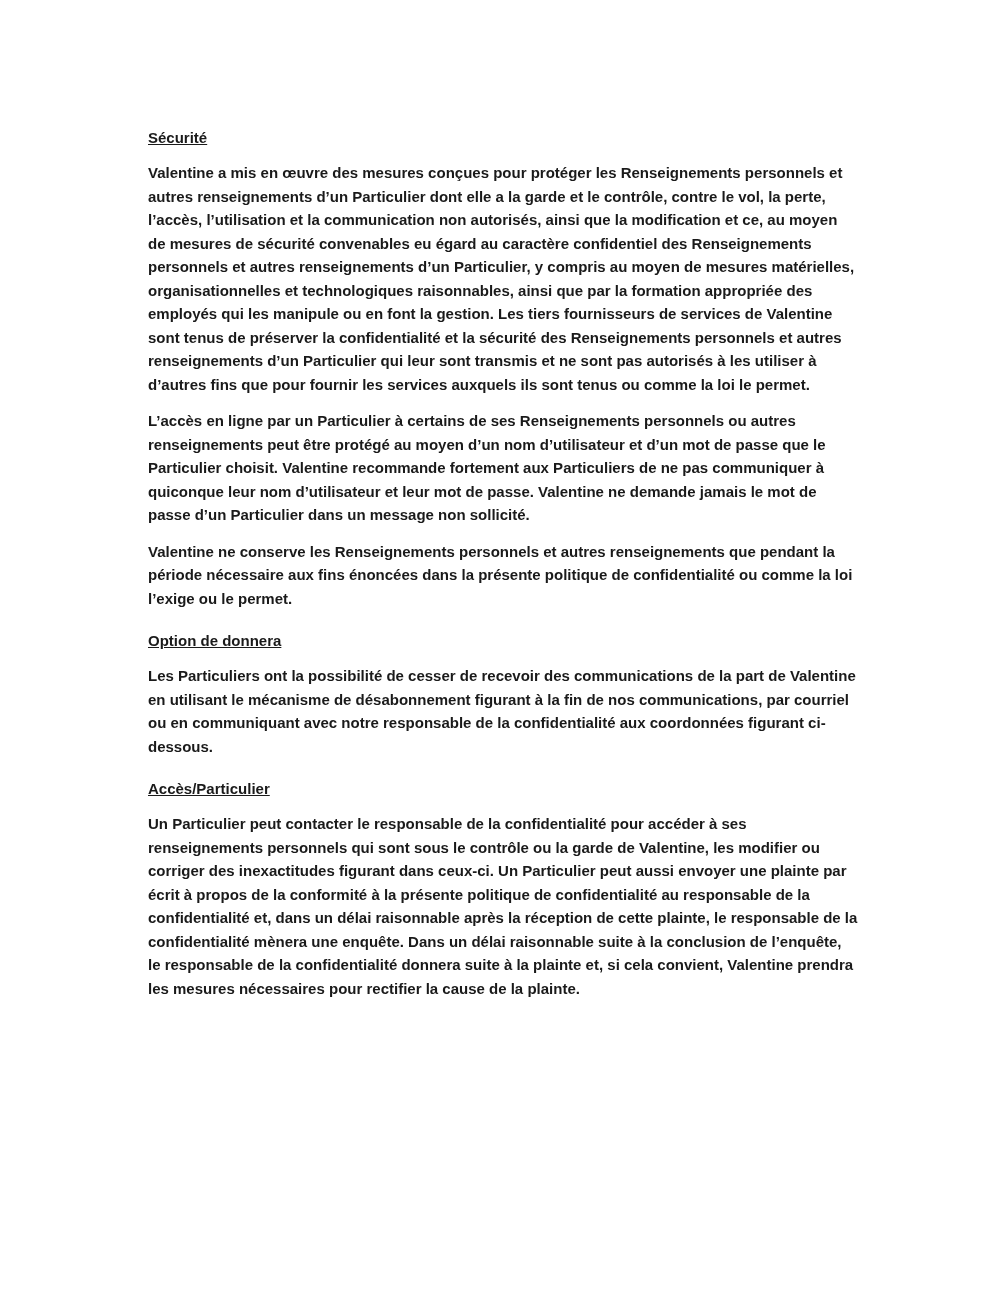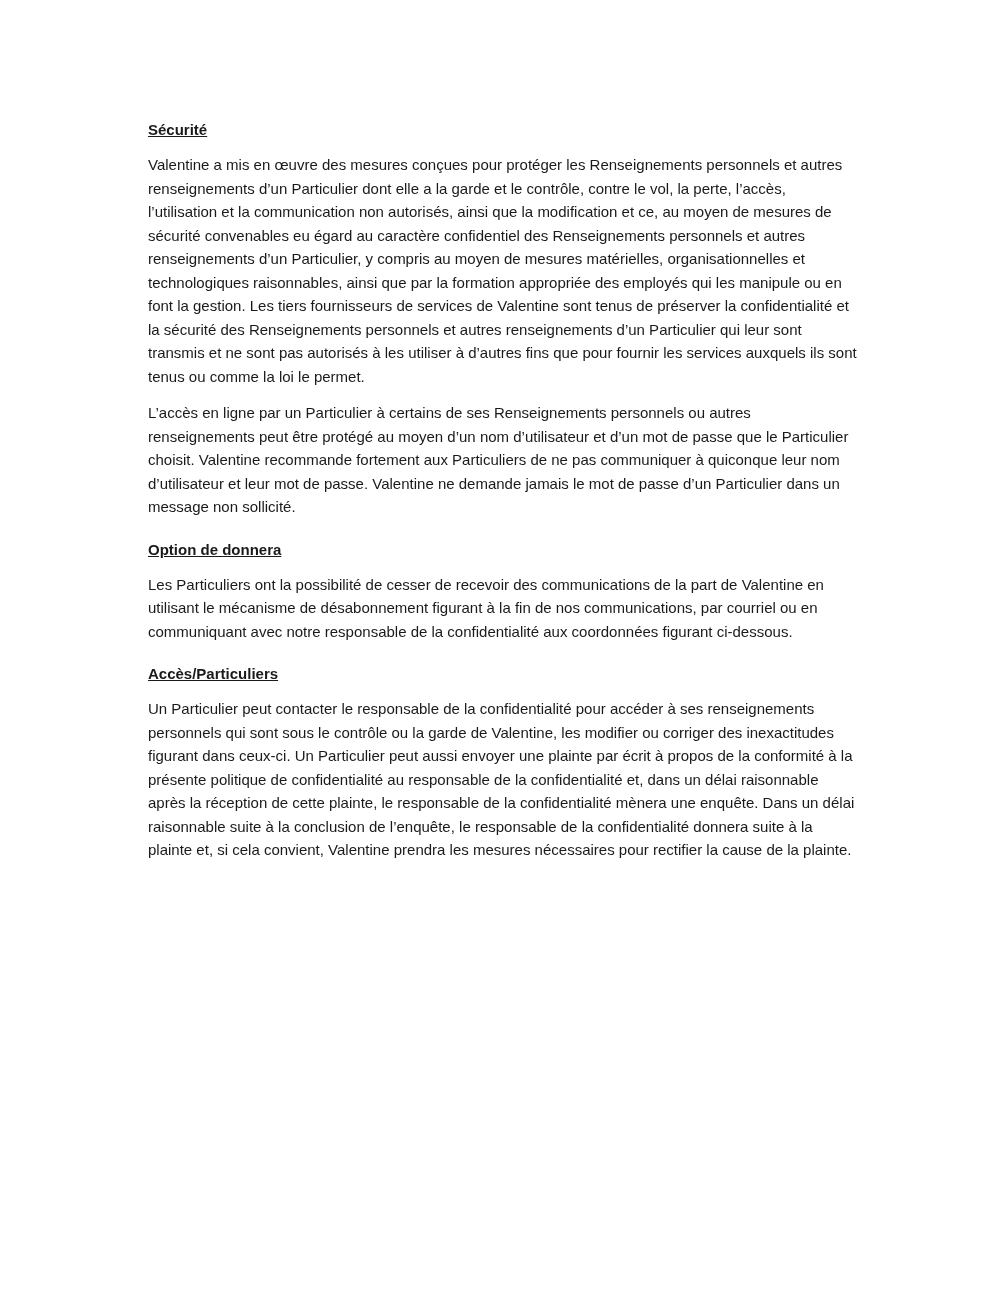--- a/index.html
+++ b/index.html
@@ -22,44 +22,46 @@
     background: #ffffff;
   }
   .section-heading {
     font-size: 15px;
     font-weight: bold;
     text-decoration: underline;
     margin: 19px 0 12px 0;
     line-height: 23px;
   }
   .section-heading.first {
-    margin-top: 0;
+    margin-top: 8px;
   }
   .doc-paragraph {
     font-size: 15px;
     line-height: 23.5px;
     margin: 0 0 13px 0;
     max-width: 712px;
     text-align: left;
+    font-weight: bold;
   }
 </style>
 </head>
 <body>
 
 <div class="page">
 
   <div class="section">
     <h2 class="section-heading first">Sécurité</h2>
     <p class="doc-paragraph">Valentine a mis en œuvre des mesures conçues pour protéger les Renseignements personnels et autres renseignements d’un Particulier dont elle a la garde et le contrôle, contre le vol, la perte, l’accès, l’utilisation et la communication non autorisés, ainsi que la modification et ce, au moyen de mesures de sécurité convenables eu égard au caractère confidentiel des Renseignements personnels et autres renseignements d’un Particulier, y compris au moyen de mesures matérielles, organisationnelles et technologiques raisonnables, ainsi que par la formation appropriée des employés qui les manipule ou en font la gestion. Les tiers fournisseurs de services de Valentine sont tenus de préserver la confidentialité et la sécurité des Renseignements personnels et autres renseignements d’un Particulier qui leur sont transmis et ne sont pas autorisés à les utiliser à d’autres fins que pour fournir les services auxquels ils sont tenus ou comme la loi le permet.</p>
     <p class="doc-paragraph">L’accès en ligne par un Particulier à certains de ses Renseignements personnels ou autres renseignements peut être protégé au moyen d’un nom d’utilisateur et d’un mot de passe que le Particulier choisit. Valentine recommande fortement aux Particuliers de ne pas communiquer à quiconque leur nom d’utilisateur et leur mot de passe. Valentine ne demande jamais le mot de passe d’un Particulier dans un message non sollicité.</p>
+    <p class="doc-paragraph">Valentine ne conserve les Renseignements personnels et autres renseignements que pendant la période nécessaire aux fins énoncées dans la présente politique de confidentialité ou comme la loi l’exige ou le permet.</p>
   </div>
 
   <div class="section">
     <h2 class="section-heading">Option de donnera</h2>
     <p class="doc-paragraph">Les Particuliers ont la possibilité de cesser de recevoir des communications de la part de Valentine en utilisant le mécanisme de désabonnement figurant à la fin de nos communications, par courriel ou en communiquant avec notre responsable de la confidentialité aux coordonnées figurant ci-dessous.</p>
   </div>
 
   <div class="section">
-    <h2 class="section-heading">Accès/Particuliers</h2>
+    <h2 class="section-heading">Accès/Particulier</h2>
     <p class="doc-paragraph">Un Particulier peut contacter le responsable de la confidentialité pour accéder à ses renseignements personnels qui sont sous le contrôle ou la garde de Valentine, les modifier ou corriger des inexactitudes figurant dans ceux-ci. Un Particulier peut aussi envoyer une plainte par écrit à propos de la conformité à la présente politique de confidentialité au responsable de la confidentialité et, dans un délai raisonnable après la réception de cette plainte, le responsable de la confidentialité mènera une enquête. Dans un délai raisonnable suite à la conclusion de l’enquête, le responsable de la confidentialité donnera suite à la plainte et, si cela convient, Valentine prendra les mesures nécessaires pour rectifier la cause de la plainte.</p>
   </div>
 
 </div>
 
 </body></html>

